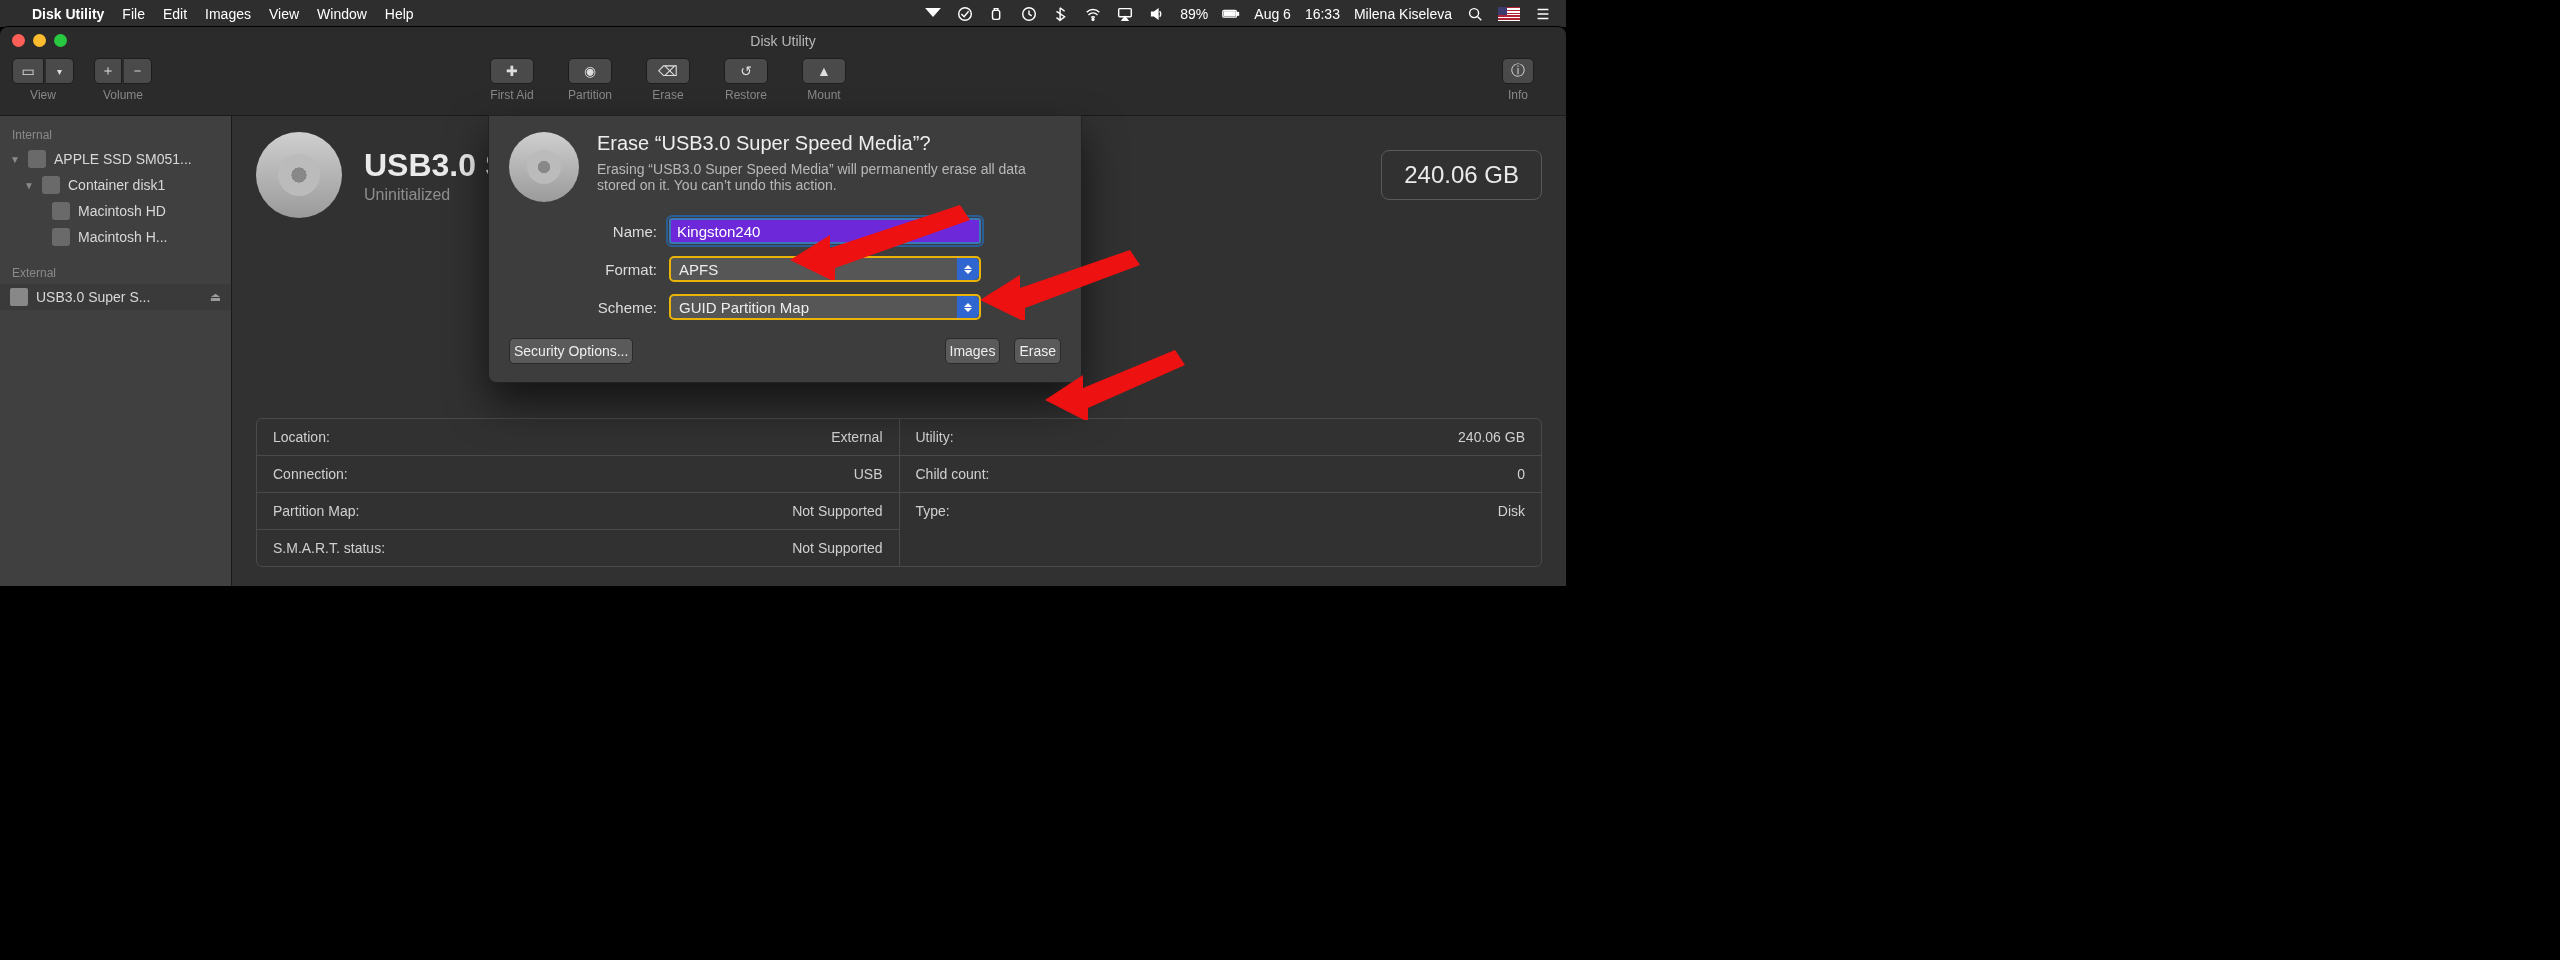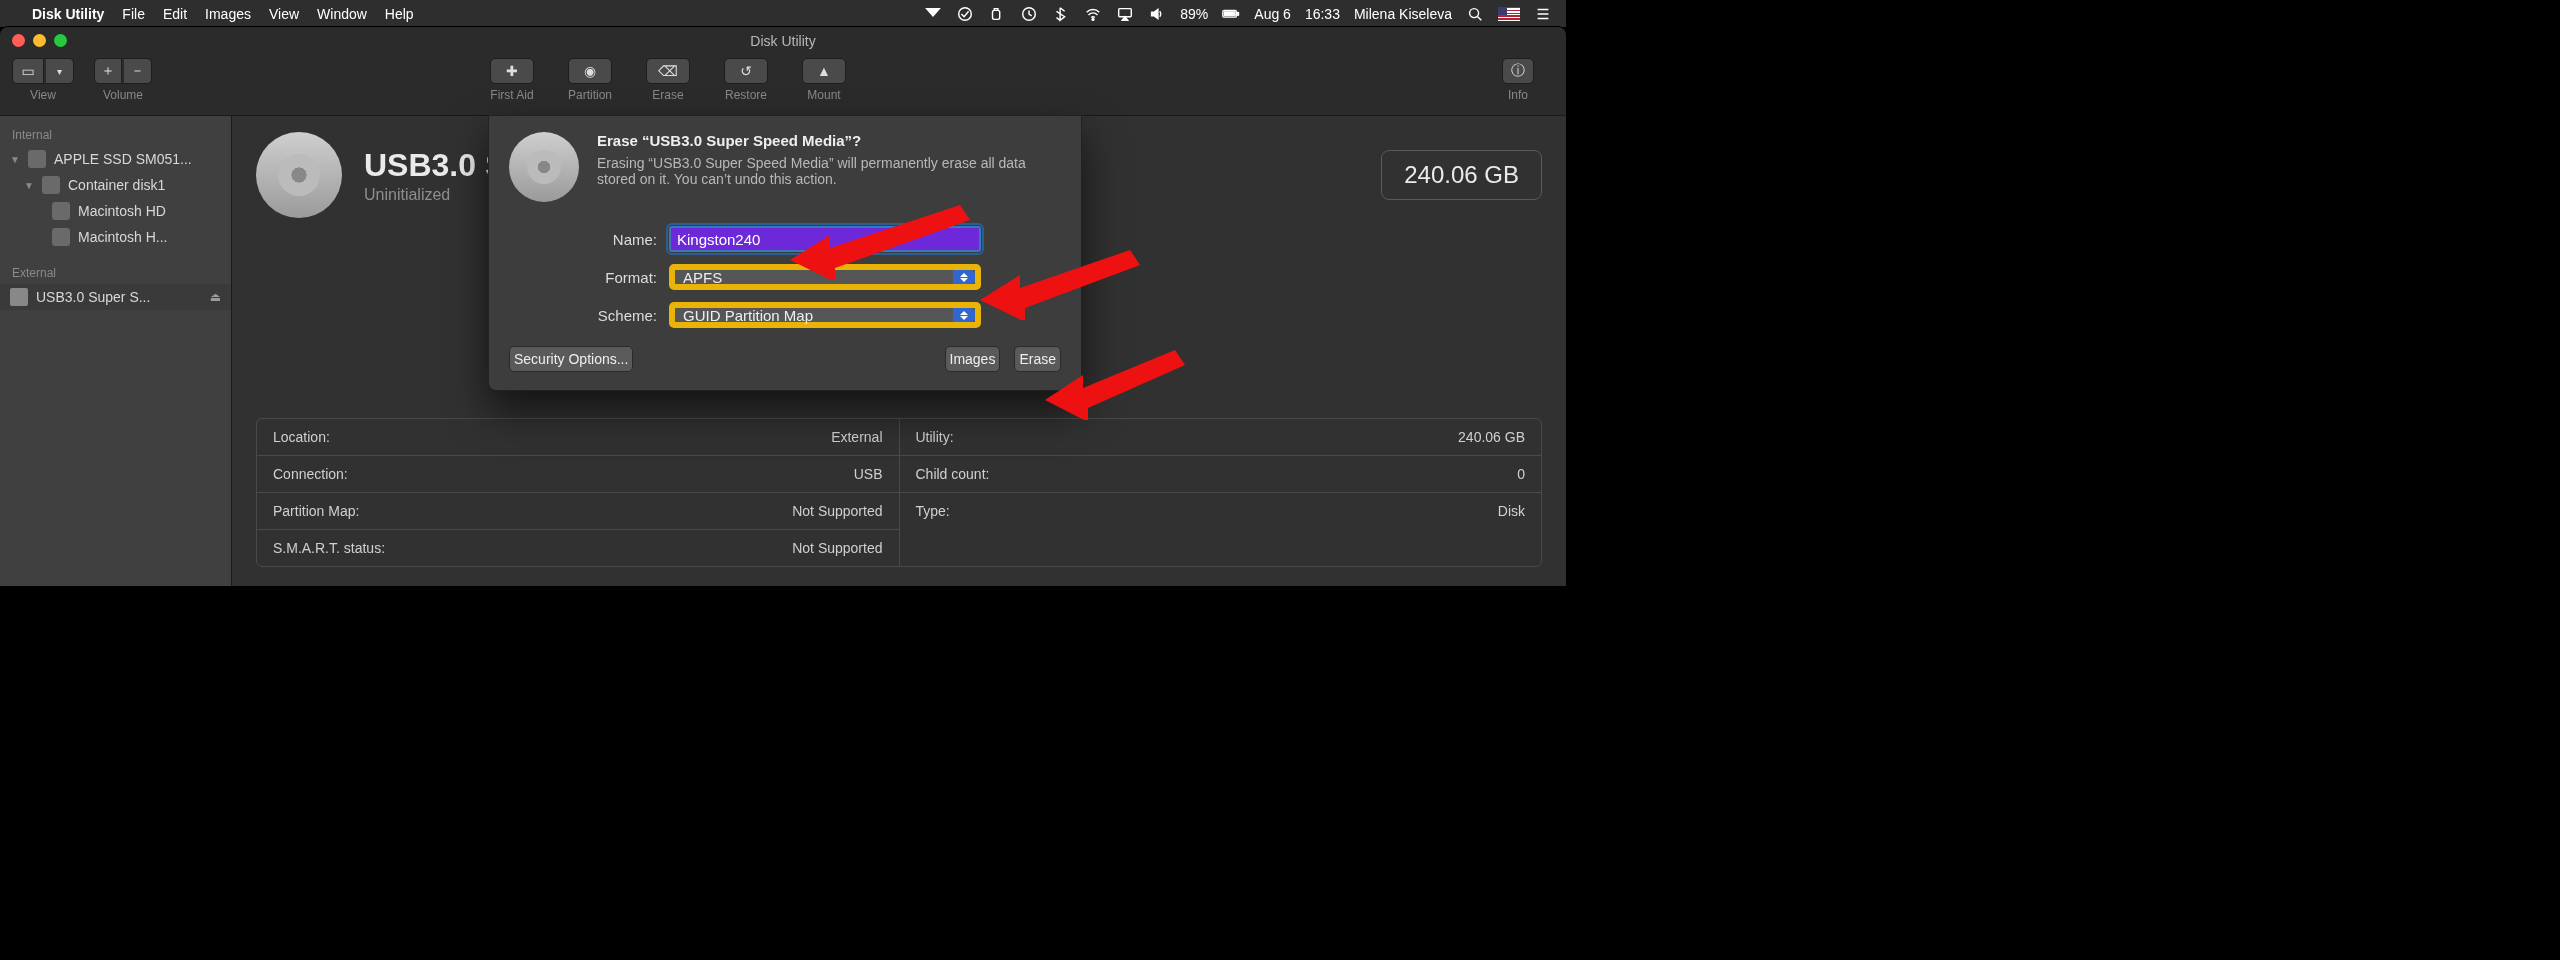--- a/index.html
+++ b/index.html
@@ -66,27 +66,27 @@
 .info-row{display:flex;justify-content:space-between;padding:10px 16px;border-bottom:1px solid #4a4a4a;font-size:14px;color:#d0d0d0}
 .info-row:last-child{border-bottom:none}
 .info-row .k{color:#d0d0d0}
 .info-row .v{color:#d0d0d0}
 
 
 .sheet{position:absolute;left:488px;top:115px;width:594px;background:#3d3d3d;border:1px solid #222;border-radius:0 0 8px 8px;box-shadow:0 20px 40px rgba(0,0,0,.6);padding:16px 20px 18px 20px;z-index:20}
 .sheet .sh-top{display:flex;gap:18px}
 .sheet .small-disk{width:70px;height:70px;background:linear-gradient(#cfcfcf,#9a9a9a);border-radius:50%;flex:none;position:relative}
 .sheet .small-disk::after{content:"";position:absolute;inset:18px;border-radius:50%;background:radial-gradient(circle,#888 0 25%,#bbb 26% 100%)}
-.sheet .sh-title{font-weight:700;color:#eee;font-size:15px}
+.sheet .sh-title{font-weight:400;color:#eee;font-size:20px}
 .sheet .sh-desc{color:#b8b8b8;font-size:14px;margin-top:6px;max-width:450px}
-.sheet .form{margin-top:24px}
+.sheet .form{margin-top:16px}
 .sheet .form-row{display:flex;align-items:center;margin-bottom:12px}
 .sheet .form-row label{width:160px;text-align:right;padding-right:12px;color:#ddd;font-size:15px}
 .sheet input[type=text]{flex:none;width:312px;height:26px;background:#6d28d9;border:2px solid #3a79b7;border-radius:3px;color:#fff;font-size:15px;padding:0 6px;outline:2px solid #2a5e97;outline-offset:1px}
-.sheet .select{flex:none;width:312px;height:26px;background:#565656;border:6px solid #eab308;border-radius:5px;color:#eee;font-size:15px;display:flex;align-items:center;padding:0 8px;position:relative}
+.sheet .select{flex:none;width:312px;height:26px;background:#565656;border:2px solid #eab308;border-radius:5px;color:#eee;font-size:15px;display:flex;align-items:center;padding:0 8px;position:relative}
 .sheet .select .chev{position:absolute;right:0;top:0;width:22px;height:100%;background:#2f66d0;border-radius:0 5px 5px 0;display:flex;flex-direction:column;align-items:center;justify-content:center;gap:1px}
 .sheet .select .chev::before,.sheet .select .chev::after{content:"";width:0;height:0;border-left:4px solid transparent;border-right:4px solid transparent}
 .sheet .select .chev::before{border-bottom:4px solid #fff}
 .sheet .select .chev::after{border-top:4px solid #fff}
 .sheet .sh-buttons{display:flex;align-items:center;margin-top:18px}
 .sheet .mac-btn{height:26px;background:#5a5a5a;border:1px solid #2a2a2a;border-radius:5px;color:#eee;font-size:14px;padding:0 4px;display:flex;align-items:center}
 .sheet .sh-buttons .spacer{flex:1}
 .sheet .sh-buttons .mac-btn+.mac-btn{margin-left:14px}
 
 

